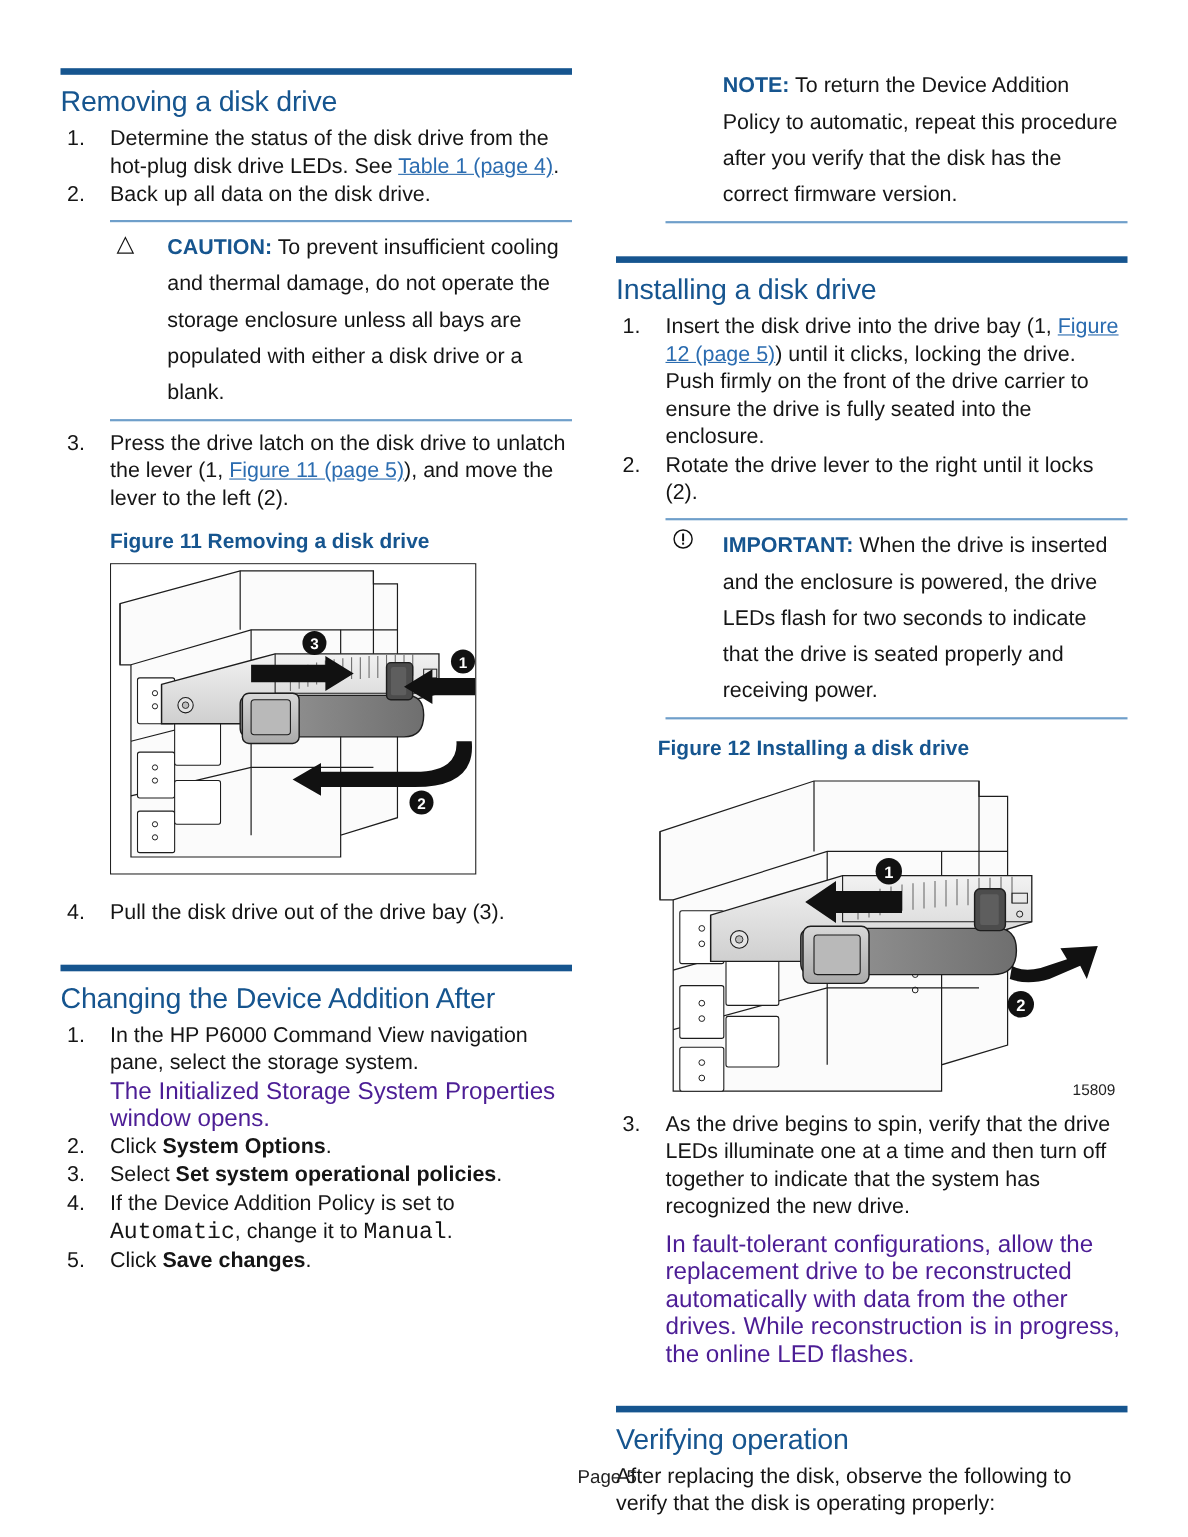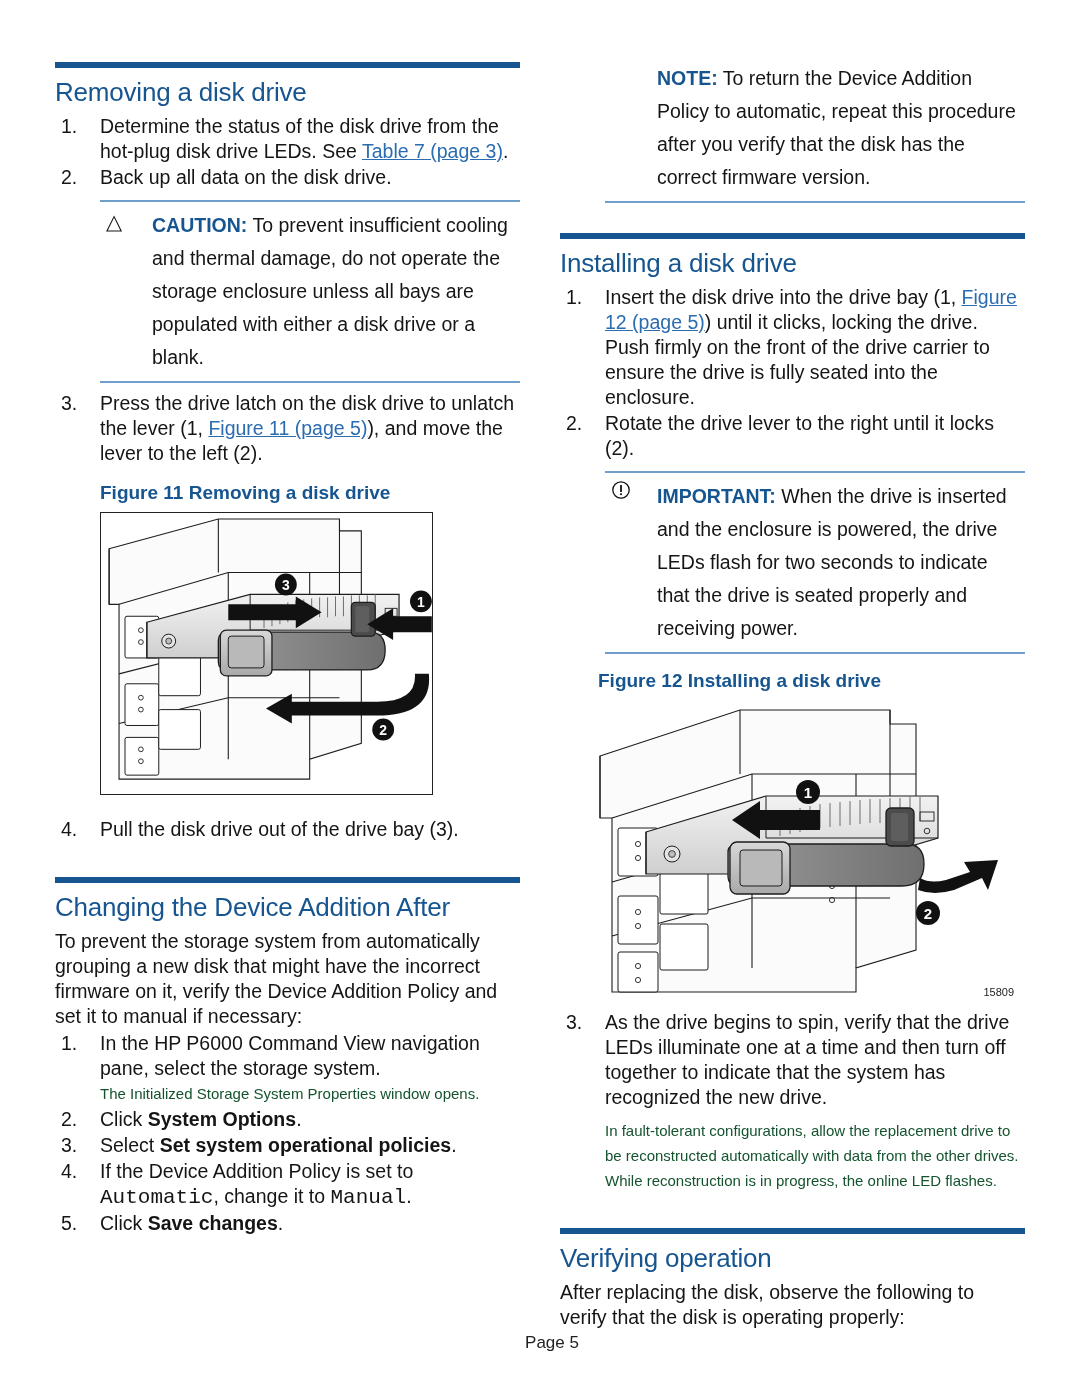--- a/index.html
+++ b/index.html
@@ -76,24 +76,24 @@
   ol.steps > li > .num {
     position: absolute;
     left: 6px;
     top: 0;
     width: 30px;
     font-size: 19.5px;
     line-height: 25px;
     color: #151515;
   }
   .substep {
-    font-size: 15px;
+    font-size: 22px;
     line-height: 25px;
     margin: 0;
-    color: #14532d;
+    color: #4c1d95;
   }
 
   .lnk { color: #2b6cb0; }
   .bold { font-weight: bold; }
   .mono {
     font-family: Liberation Mono, monospace;
     font-size: 21px;
   }
 
   
@@ -157,21 +157,21 @@
     margin-left: 30px;
     border: none;
     width: 430px;
     height: 300px;
   }
   .fig-svg { display: block; width: 100%; height: 100%; }
   .fig-id {
     position: absolute;
     right: 6px;
     bottom: 2px;
-    font-size: 11px;
+    font-size: 14px;
     color: #222;
   }
 
   
   .footer {
     position: absolute;
     bottom: 44px;
     left: 12px;
     width: 1080px;
     text-align: center;
@@ -190,21 +190,21 @@
   <div class="columns">
 
     <div class="col">
 
       <div class="section-rule"></div>
       <h2 class="section-title">Removing a disk drive</h2>
 
       <ol class="steps">
         <li>
           <span class="num">1.</span>
-          <span>Determine the status of the disk drive from the hot-plug disk drive LEDs. See </span><a class="lnk" href="#">Table 7 (page 3)</a><span>.</span>
+          <span>Determine the status of the disk drive from the hot-plug disk drive LEDs. See </span><a class="lnk" href="#">Table 1 (page 4)</a><span>.</span>
         </li>
         <li>
           <span class="num">2.</span>
           <span>Back up all data on the disk drive.</span>
         </li>
       </ol>
 
       <div class="admon">
         <div class="rule-top"></div>
         <div class="inner">
@@ -336,21 +336,20 @@
           <span class="num">4.</span>
           <span>Pull the disk drive out of the drive bay (3).</span>
         </li>
       </ol>
 
       <div class="spacer-lg"></div>
 
       <div class="section-rule"></div>
       <h2 class="section-title">Changing the Device Addition After</h2>
 
-      <p class="body">To prevent the storage system from automatically grouping a new disk that might have the incorrect firmware on it, verify the Device Addition Policy and set it to manual if necessary:</p>
 
       <ol class="steps">
         <li>
           <span class="num">1.</span>
           <span>In the HP P6000 Command View navigation pane, select the storage system.</span>
           <div class="substep">The Initialized Storage System Properties window opens.</div>
         </li>
         <li>
           <span class="num">2.</span>
           <span>Click </span><span class="bold">System Options</span><span>.</span>

